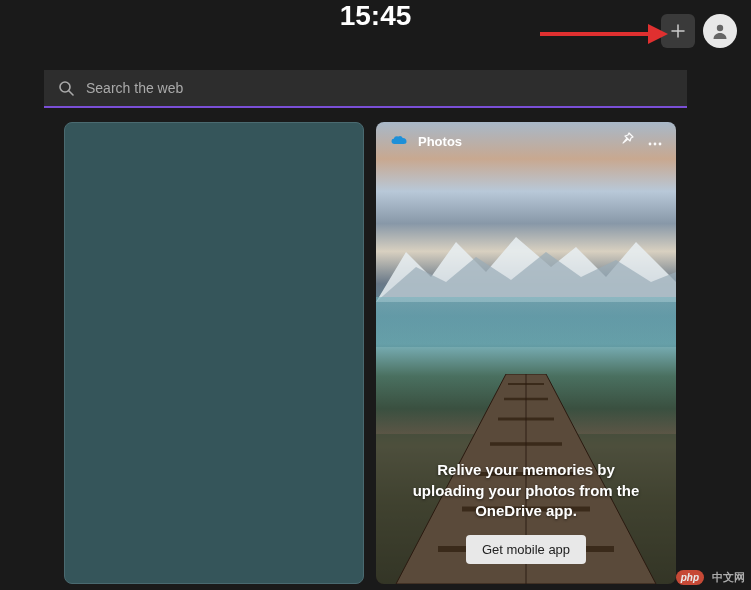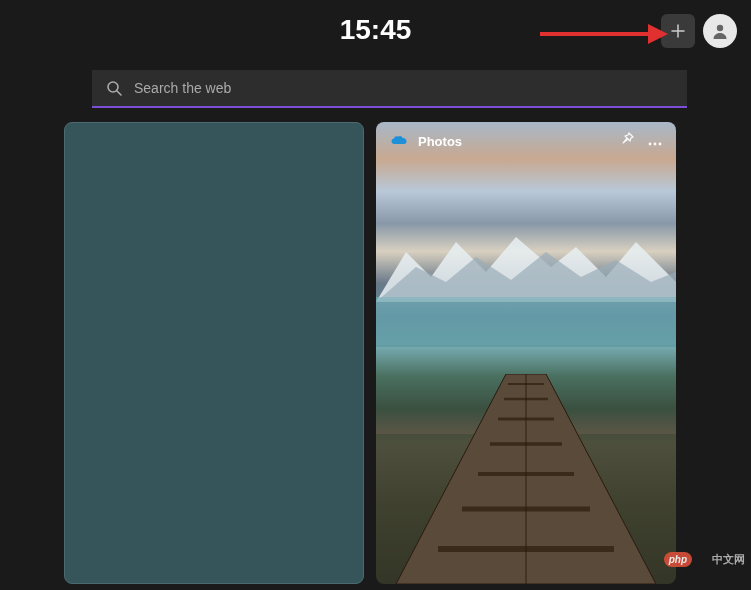--- a/index.html
+++ b/index.html
@@ -9,21 +9,20 @@
       background: #1a1a1a;
       font-family: "Segoe UI", Arial, sans-serif;
       color: #fff;
       position: relative;
       overflow: hidden;
     }
     .header {
       position: relative;
       height: 60px;
       display: flex;
-      align-items: center;
       justify-content: center;
     }
     .clock {
       font-size: 28px;
       font-weight: 600;
       color: #fff;
     }
     .header-right {
       position: absolute;
       right: 14px;
@@ -54,21 +53,21 @@
       cursor: pointer;
     }
     .profile-btn svg { fill: #666; }
     .arrow {
       position: absolute;
       left: 540px;
       top: 20px;
       pointer-events: none;
     }
     .search-bar {
-      margin: 10px 64px 0 92px;
+      margin: 10px 64px 0 44px;
       height: 38px;
       background: #2d2d2d;
       border-bottom: 2px solid #7a4fd6;
       display: flex;
       align-items: center;
       padding: 0 14px;
       gap: 12px;
       cursor: text;
     }
     .search-bar svg { stroke: #aaa; }
@@ -175,24 +174,24 @@
       color: #222;
       font-size: 13px;
       font-weight: 500;
       padding: 7px 16px;
       border-radius: 4px;
       cursor: pointer;
     }
     .watermark {
       position: absolute;
       right: 6px;
-      bottom: 23px;
-      display: flex;
-      align-items: center;
-      gap: 20px;
+      bottom: 5px;
+      display: flex;
+      align-items: center;
+      gap: 8px;
       opacity: 0.9;
     }
     .wm-badge {
       background: #d94f3a;
       color: #fff;
       font-size: 10px;
       font-weight: 700;
       padding: 2px 5px;
       border-radius: 8px;
       font-style: italic;
@@ -277,20 +276,24 @@
         <span class="icon-btn">
           <svg width="14" height="4" viewBox="0 0 14 4">
               <circle cx="2" cy="2" r="1.4" fill="#fff"></circle>
               <circle cx="7" cy="2" r="1.4" fill="#fff"></circle>
               <circle cx="12" cy="2" r="1.4" fill="#fff"></circle>
             </svg>
         </span>
       </div>
     </div>
 
+    <div class="card-overlay">
+      <div class="overlay-text">Relive your memories by uploading your photos from the OneDrive app.</div>
+      <div class="overlay-btn">Get mobile app</div>
+    </div>
   </div>
 
 </div>
 
 <div class="watermark">
   <span class="wm-badge">php</span>
   <span class="wm-text">中文网</span>
 </div>
 
 </body></html>

